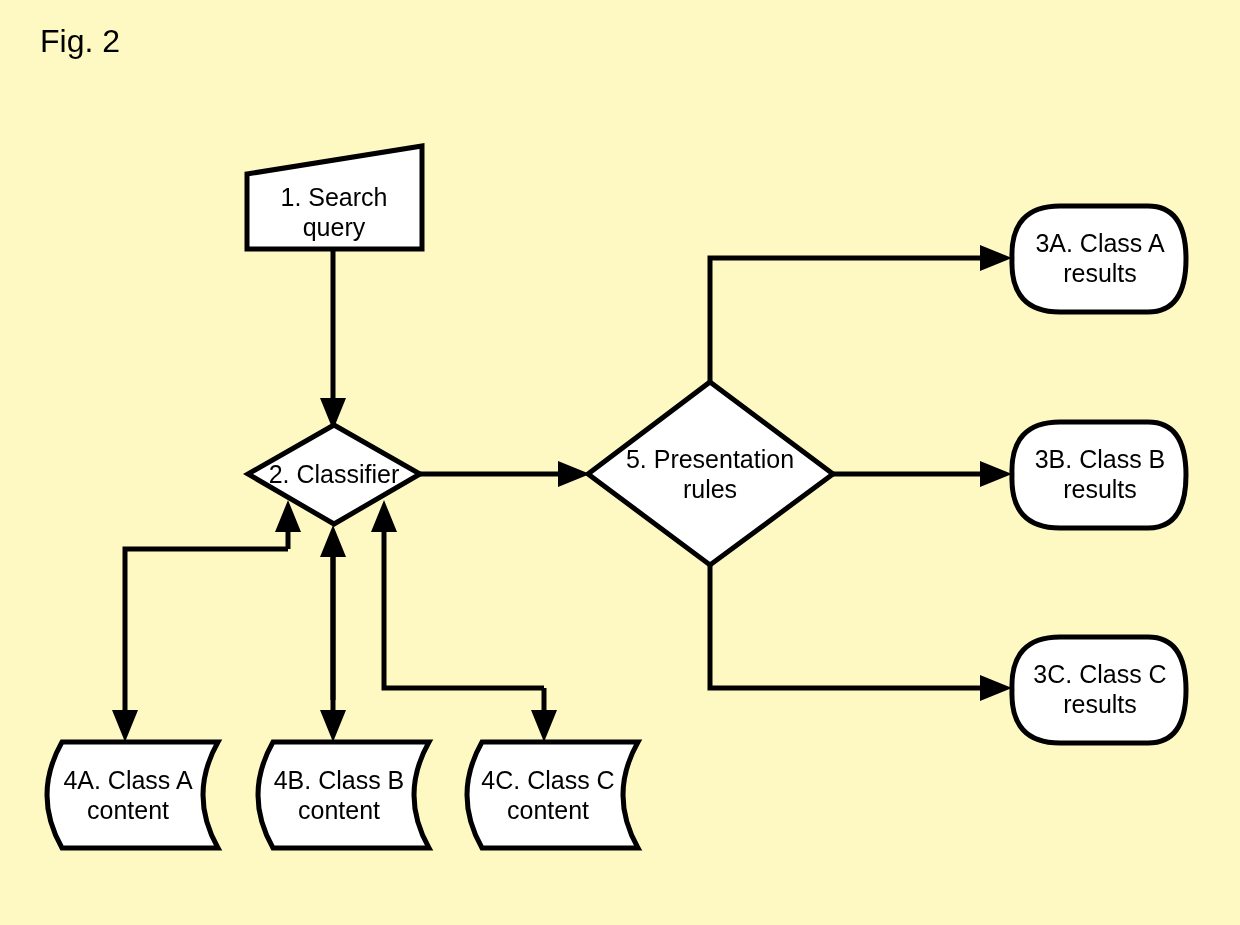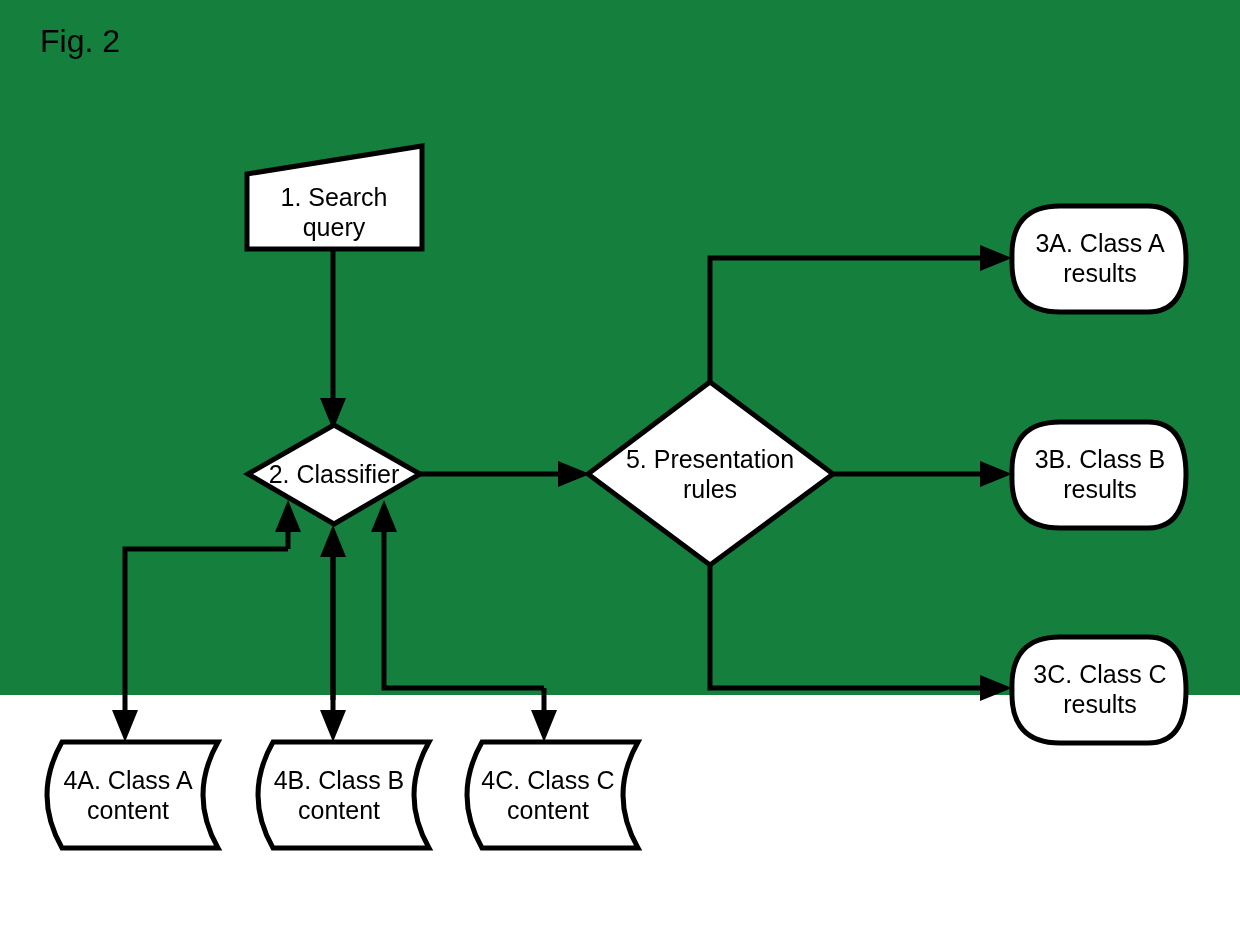--- a/index.html
+++ b/index.html
@@ -9,22 +9,22 @@
   }
   body {
     width: 1240px;
     height: 925px;
     font-family: "Liberation Sans", sans-serif;
     overflow: hidden;
   }
   #diagram-root {
     position: relative;
     width: 1240px;
-    height: 695px;
-    background: #15803d;
+    height: 925px;
+    background: #fef9c3;
   }
   svg#flowchart {
     display: block;
     width: 1240px;
     height: 925px;
   }
   .shape-outline {
     fill: #ffffff;
     stroke: #000000;
     stroke-width: 5;

